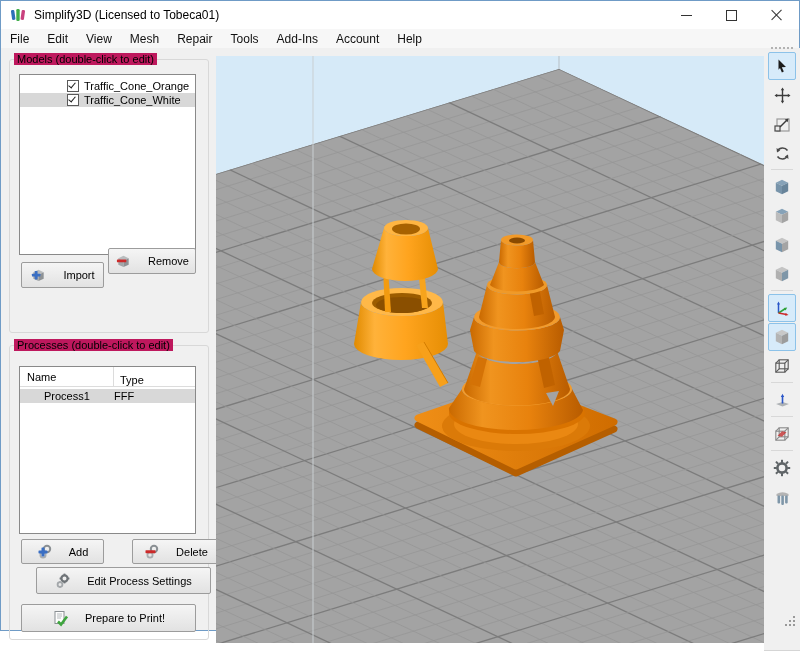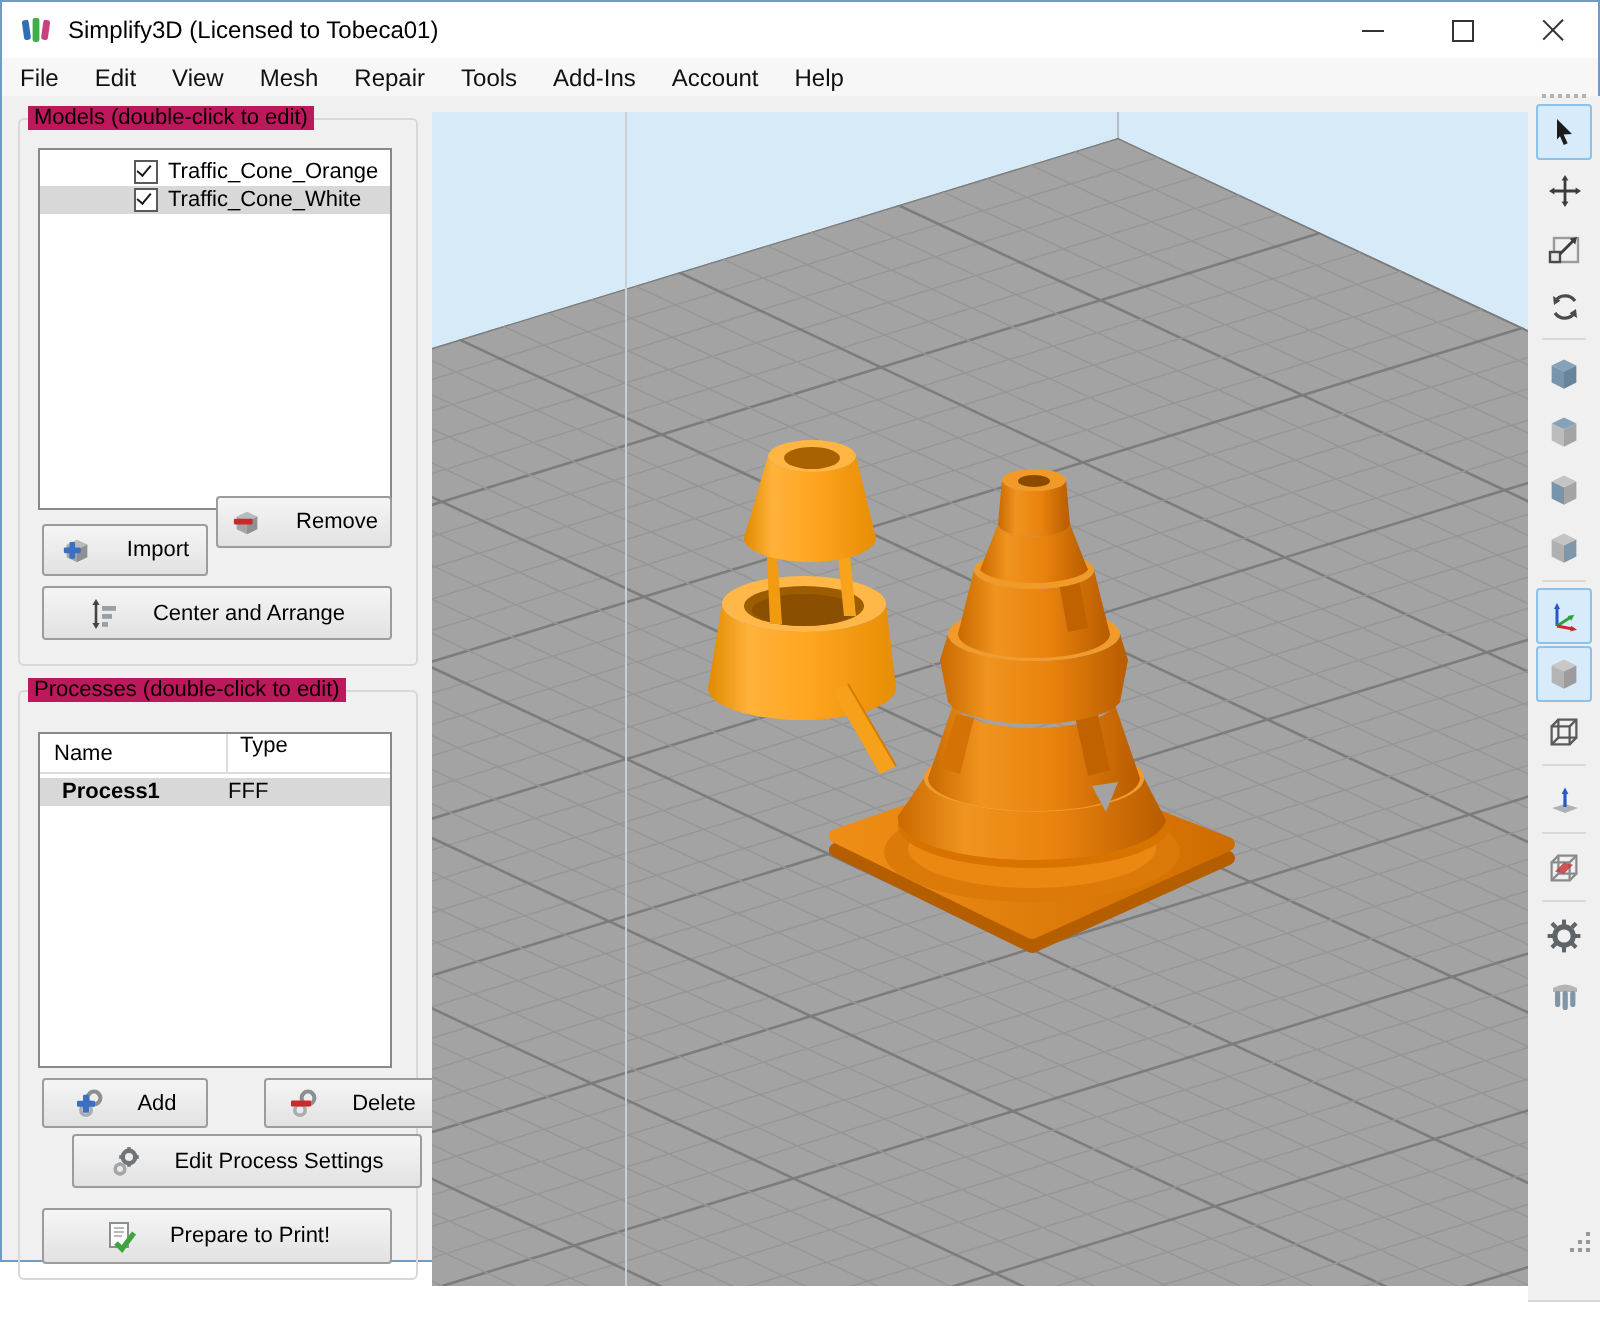--- a/index.html
+++ b/index.html
@@ -25,26 +25,26 @@
   .grouplabel{position:absolute;font-size:11px;color:#000;background:#be185d;padding:0 3px;white-space:nowrap;}
   .listbox{position:absolute;background:#fff;border:1px solid #898989;overflow:hidden;}
   .lrow{height:14px;display:flex;align-items:center;font-size:11px;color:#000;padding-left:39px;}
   .lrow.selected{background:#d8d8d8;}
   .cb{flex:0 0 auto;width:10px;height:10px;background:#fff;border:1px solid #5a5a5a;position:relative;margin:0 5px 0 8px;}
   .cb::after{content:"";position:absolute;left:2px;top:0;width:3px;height:6px;border-right:1.5px solid #1a1a1a;border-bottom:1.5px solid #1a1a1a;transform:rotate(40deg);}
   .btn{position:absolute;display:flex;align-items:center;justify-content:center;gap:16px;background:linear-gradient(#f5f5f5,#e2e2e2);border:1px solid #9c9c9c;border-radius:2px;font-size:11px;color:#000;cursor:default;}
   .btn svg{flex:0 0 auto;}
   
   .ptable{position:absolute;background:#fff;border:1px solid #898989;font-size:11px;}
-  .phead{display:flex;height:19px;border-bottom:1px solid #dcdcdc;align-items:flex-start;color:#000;}
+  .phead{display:flex;height:19px;border-bottom:1px solid #dcdcdc;align-items:flex-end;color:#000;}
   .phead .c1{width:86px;padding-left:7px;border-right:1px solid #dcdcdc;height:100%;display:flex;align-items:center;}
   .phead .c2{padding-left:6px;}
   .prow{display:flex;height:14px;align-items:center;}
   .prow.selected{background:#d8d8d8;}
-  .prow .c1{width:87px;padding-left:11px;box-sizing:border-box;font-weight:bold;}
+  .prow .c1{width:87px;padding-left:24px;box-sizing:border-box;}
   .prow .c2{padding-left:7px;}
   
   .gutter{position:absolute;left:763px;top:47px;width:36px;height:602px;background:#f0f0f0;border-bottom:1px solid #d5d5d5;}
   .toolbar{position:absolute;left:765px;top:45px;width:32px;}
   .thandle{width:22px;border-top:2px dotted #b3b3b3;margin:1px auto 3px auto;}
   .tb{width:26px;height:26px;margin:0 auto 1px auto;display:flex;align-items:center;justify-content:center;border:1px solid transparent;border-radius:2px;}
   .tb.active{background:#d7ebfa;border-color:#8cc2e9;}
   .tsep{width:22px;height:1px;background:#d8d8d8;margin:2px auto 3px auto;}
   
   .viewport{position:absolute;left:215px;top:55px;width:548px;height:587px;}
@@ -113,31 +113,20 @@
     <span>Import</span>
   </div>
   <div class="btn" style="left:107px;top:247px;width:86px;height:24px;">
     <svg width="17" height="16" viewBox="0 0 17 17">
       <polygon points="8.5,3 14,5.6 8.5,8.2 3,5.6" fill="#b9bcbe"></polygon>
       <polygon points="3,5.6 8.5,8.2 8.5,15 3,12.4" fill="#a2a6a9"></polygon>
       <polygon points="14,5.6 8.5,8.2 8.5,15 14,12.4" fill="#8e9295"></polygon>
       <rect x="1.5" y="6.8" width="10" height="3" rx="0.6" fill="#cc2a2a"></rect>
     </svg>
     <span>Remove</span>
-  </div>
-  <div class="btn" style="left:20px;top:292px;width:173px;height:25px;">
-    <svg width="16" height="16" viewBox="0 0 16 16">
-      <path d="M4,2 L4,14" stroke="#444" stroke-width="1.3"></path>
-      <polygon points="4,0.5 2.2,3.5 5.8,3.5" fill="#444"></polygon>
-      <polygon points="4,15.5 2.2,12.5 5.8,12.5" fill="#444"></polygon>
-      <rect x="7" y="4" width="7" height="2.4" fill="#9aa0a6"></rect>
-      <rect x="7" y="8" width="5" height="2.4" fill="#9aa0a6"></rect>
-      <rect x="7" y="12" width="3" height="2.4" fill="#9aa0a6"></rect>
-    </svg>
-    <span>Center and Arrange</span>
   </div>
 
   <div class="group" style="left:8px;top:344px;width:198px;height:293px;"></div>
   <span class="grouplabel" style="left:13px;top:338px;">Processes (double-click to edit)</span>
   <div class="ptable" style="left:18px;top:365px;width:175px;height:166px;">
     <div class="phead">
       <span class="c1">Name</span>
       <span class="c2">Type</span>
     </div>
     <div style="height:2px;"></div>

